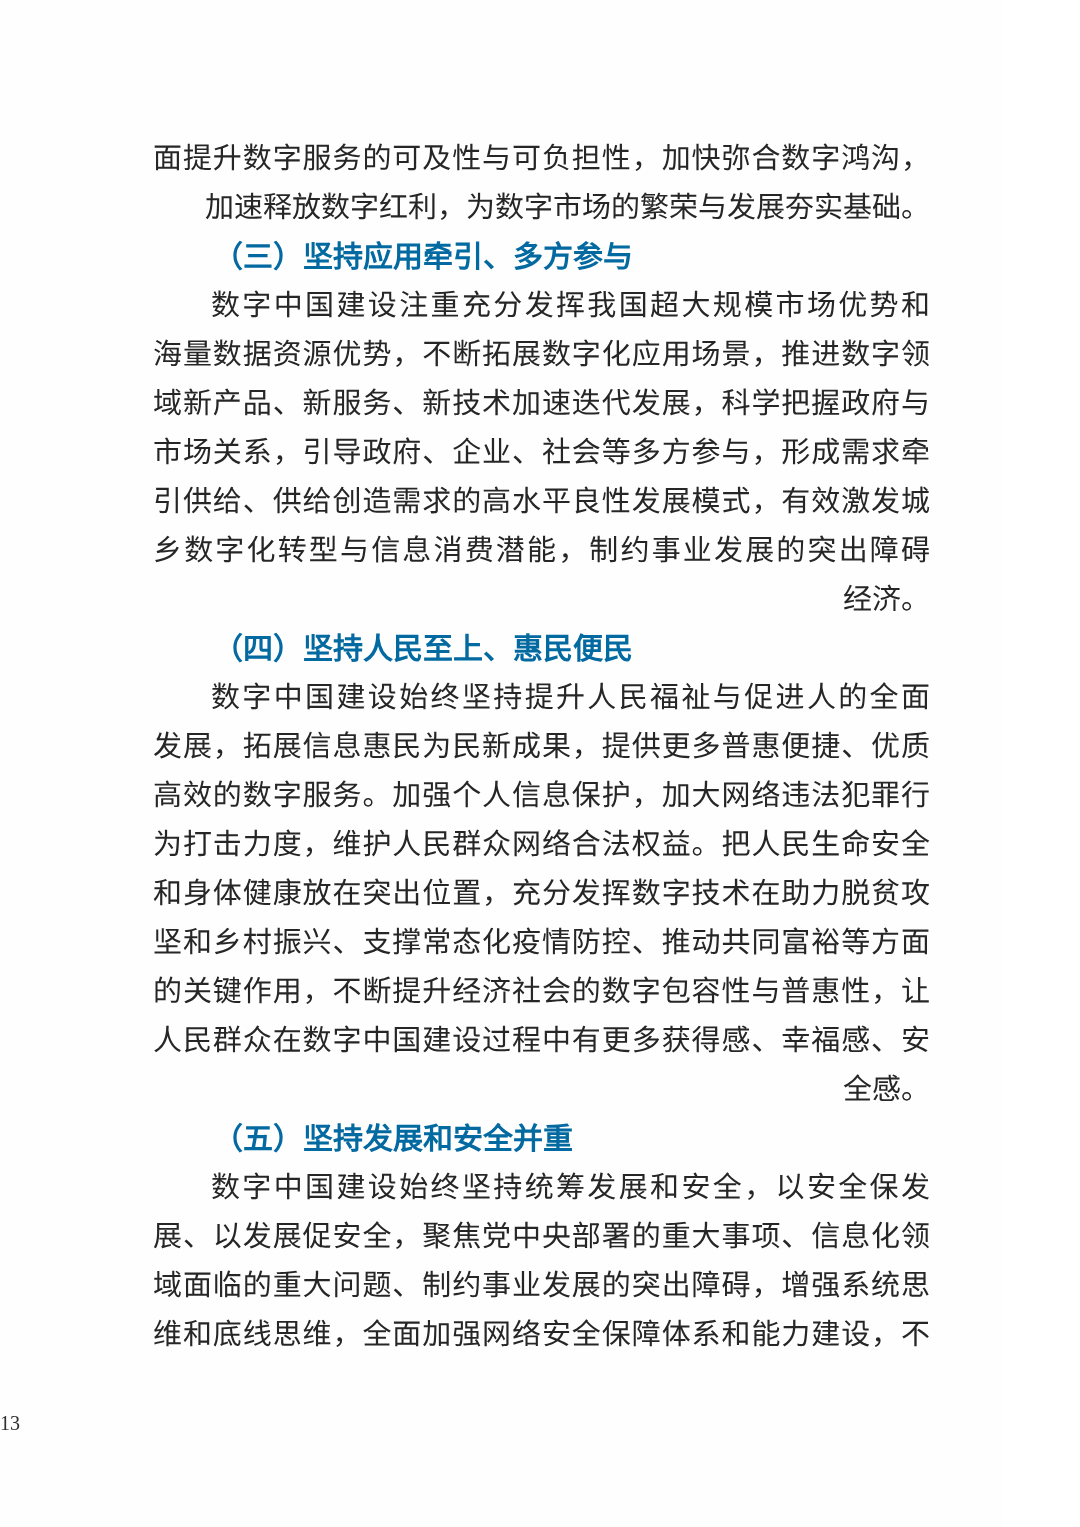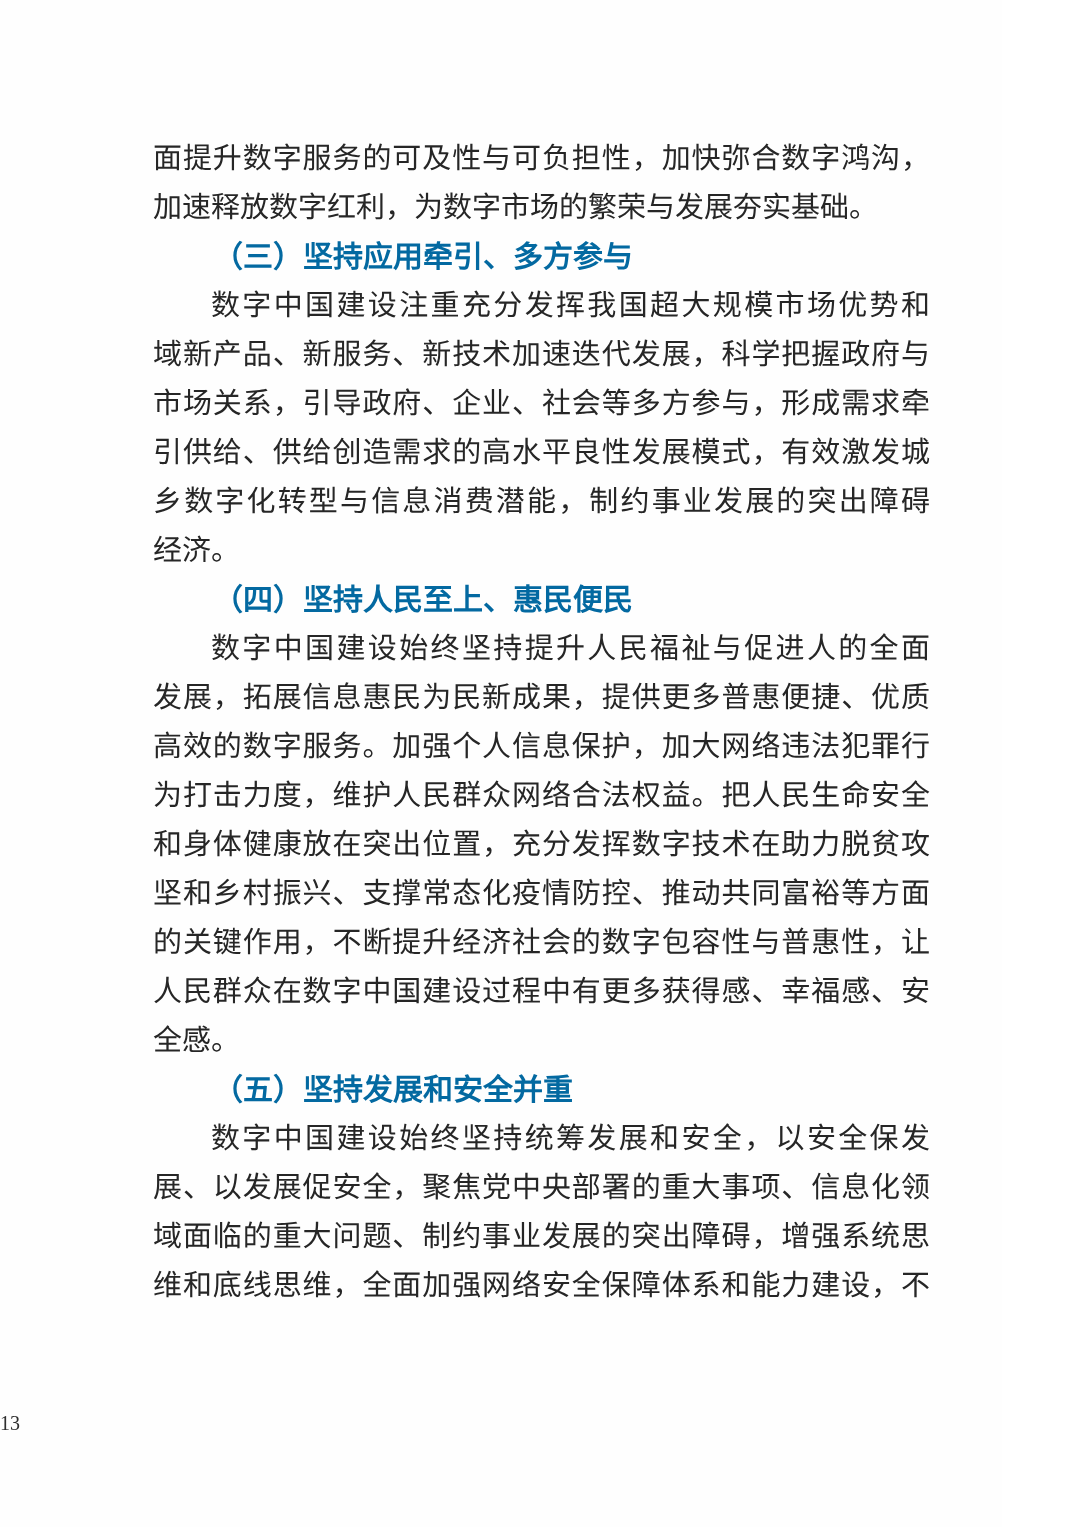--- a/index.html
+++ b/index.html
@@ -29,21 +29,21 @@
     white-space: normal;
   }
   .justify {
     text-align: justify;
     text-align-last: justify;
   }
   .first {
     text-indent: 2em;
   }
   .end {
-    text-align: left;
+    text-align: right;
   }
   .heading {
     font-weight: 700;
     text-indent: 2em;
     color: #0369a1;
     font-size: 30px;
     text-align: left;
   }
   .page-number {
     position: absolute;
@@ -58,20 +58,21 @@
 </style>
 </head>
 <body>
 
 <div class="page">
   <div class="content">
     <div class="line justify">面提升数字服务的可及性与可负担性，加快弥合数字鸿沟，</div>
     <div class="line end">加速释放数字红利，为数字市场的繁荣与发展夯实基础。</div>
     <div class="line heading">（三）坚持应用牵引、多方参与</div>
     <div class="line justify first">数字中国建设注重充分发挥我国超大规模市场优势和</div>
+    <div class="line justify">海量数据资源优势，不断拓展数字化应用场景，推进数字领</div>
     <div class="line justify">域新产品、新服务、新技术加速迭代发展，科学把握政府与</div>
     <div class="line justify">市场关系，引导政府、企业、社会等多方参与，形成需求牵</div>
     <div class="line justify">引供给、供给创造需求的高水平良性发展模式，有效激发城</div>
     <div class="line justify">乡数字化转型与信息消费潜能，制约事业发展的突出障碍</div>
     <div class="line end">经济。</div>
     <div class="line heading">（四）坚持人民至上、惠民便民</div>
     <div class="line justify first">数字中国建设始终坚持提升人民福祉与促进人的全面</div>
     <div class="line justify">发展，拓展信息惠民为民新成果，提供更多普惠便捷、优质</div>
     <div class="line justify">高效的数字服务。加强个人信息保护，加大网络违法犯罪行</div>
     <div class="line justify">为打击力度，维护人民群众网络合法权益。把人民生命安全</div>

